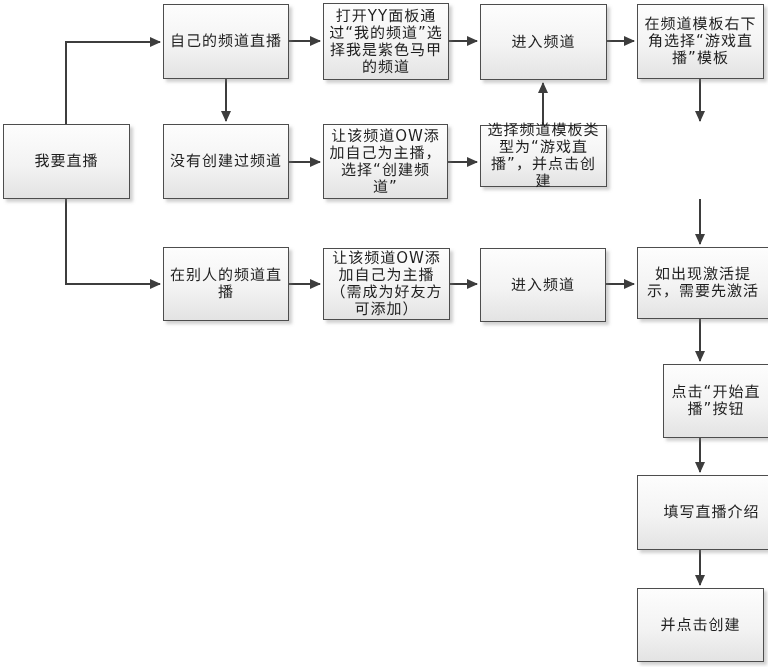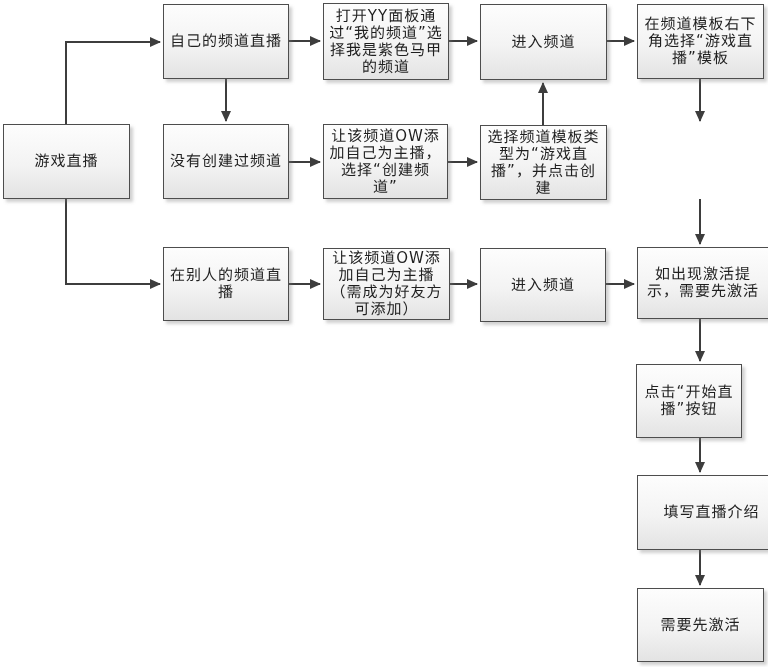--- a/index.html
+++ b/index.html
@@ -66,21 +66,21 @@
       <path d="M289,284 L320,284" marker-end="url(#arrow)"></path>
       <path d="M450,284 L477,284" marker-end="url(#arrow)"></path>
       <path d="M606,284 L634,284" marker-end="url(#arrow)"></path>
       <path d="M700,319 L700,361" marker-end="url(#arrow)"></path>
       <path d="M700,438 L700,472" marker-end="url(#arrow)"></path>
       <path d="M700,550 L700,585" marker-end="url(#arrow)"></path>
     </g>
   </svg>
 
   <div class="node" style="left:3px;top:124px;width:127px;height:75px">
-    <span class="node-label">游戏直播</span>
+    <span class="node-label">我要直播</span>
   </div>
 
   <div class="node" style="left:163px;top:4px;width:126px;height:75px">
     <span class="node-label">自己的频道直播</span>
   </div>
 
   <div class="node" style="left:163px;top:124px;width:126px;height:75px">
     <span class="node-label">没有创建过频道</span>
   </div>
 
@@ -97,42 +97,42 @@
   </div>
 
   <div class="node" style="left:323px;top:248px;width:127px;height:72px">
     <span class="node-label">让该频道OW添加自己为主播（需成为好友方可添加）</span>
   </div>
 
   <div class="node" style="left:480px;top:4px;width:127px;height:76px">
     <span class="node-label">进入频道</span>
   </div>
 
-  <div class="node" style="left:480px;top:125px;width:127px;height:75px">
+  <div class="node" style="left:480px;top:125px;width:127px;height:62px">
     <span class="node-label">选择频道模板类型为“游戏直播”，并点击创建</span>
   </div>
 
   <div class="node" style="left:480px;top:248px;width:126px;height:74px">
     <span class="node-label">进入频道</span>
   </div>
 
   <div class="node" style="left:637px;top:4px;width:127px;height:75px">
     <span class="node-label">在频道模板右下角选择“游戏直播”模板</span>
   </div>
 
 
   <div class="node" style="left:637px;top:247px;width:132px;height:72px">
     <span class="node-label">如出现激活提示，需要先激活</span>
   </div>
 
-  <div class="node" style="left:636px;top:364px;width:106px;height:74px">
+  <div class="node" style="left:663px;top:364px;width:106px;height:74px">
     <span class="node-label">点击“开始直播”按钮</span>
   </div>
 
   <div class="node" style="left:637px;top:475px;width:149px;height:75px">
     <span class="node-label">填写直播介绍</span>
   </div>
 
   <div class="node" style="left:637px;top:588px;width:127px;height:74px">
-    <span class="node-label">需要先激活</span>
+    <span class="node-label">并点击创建</span>
   </div>
 
 </div>
 
 </body></html>

